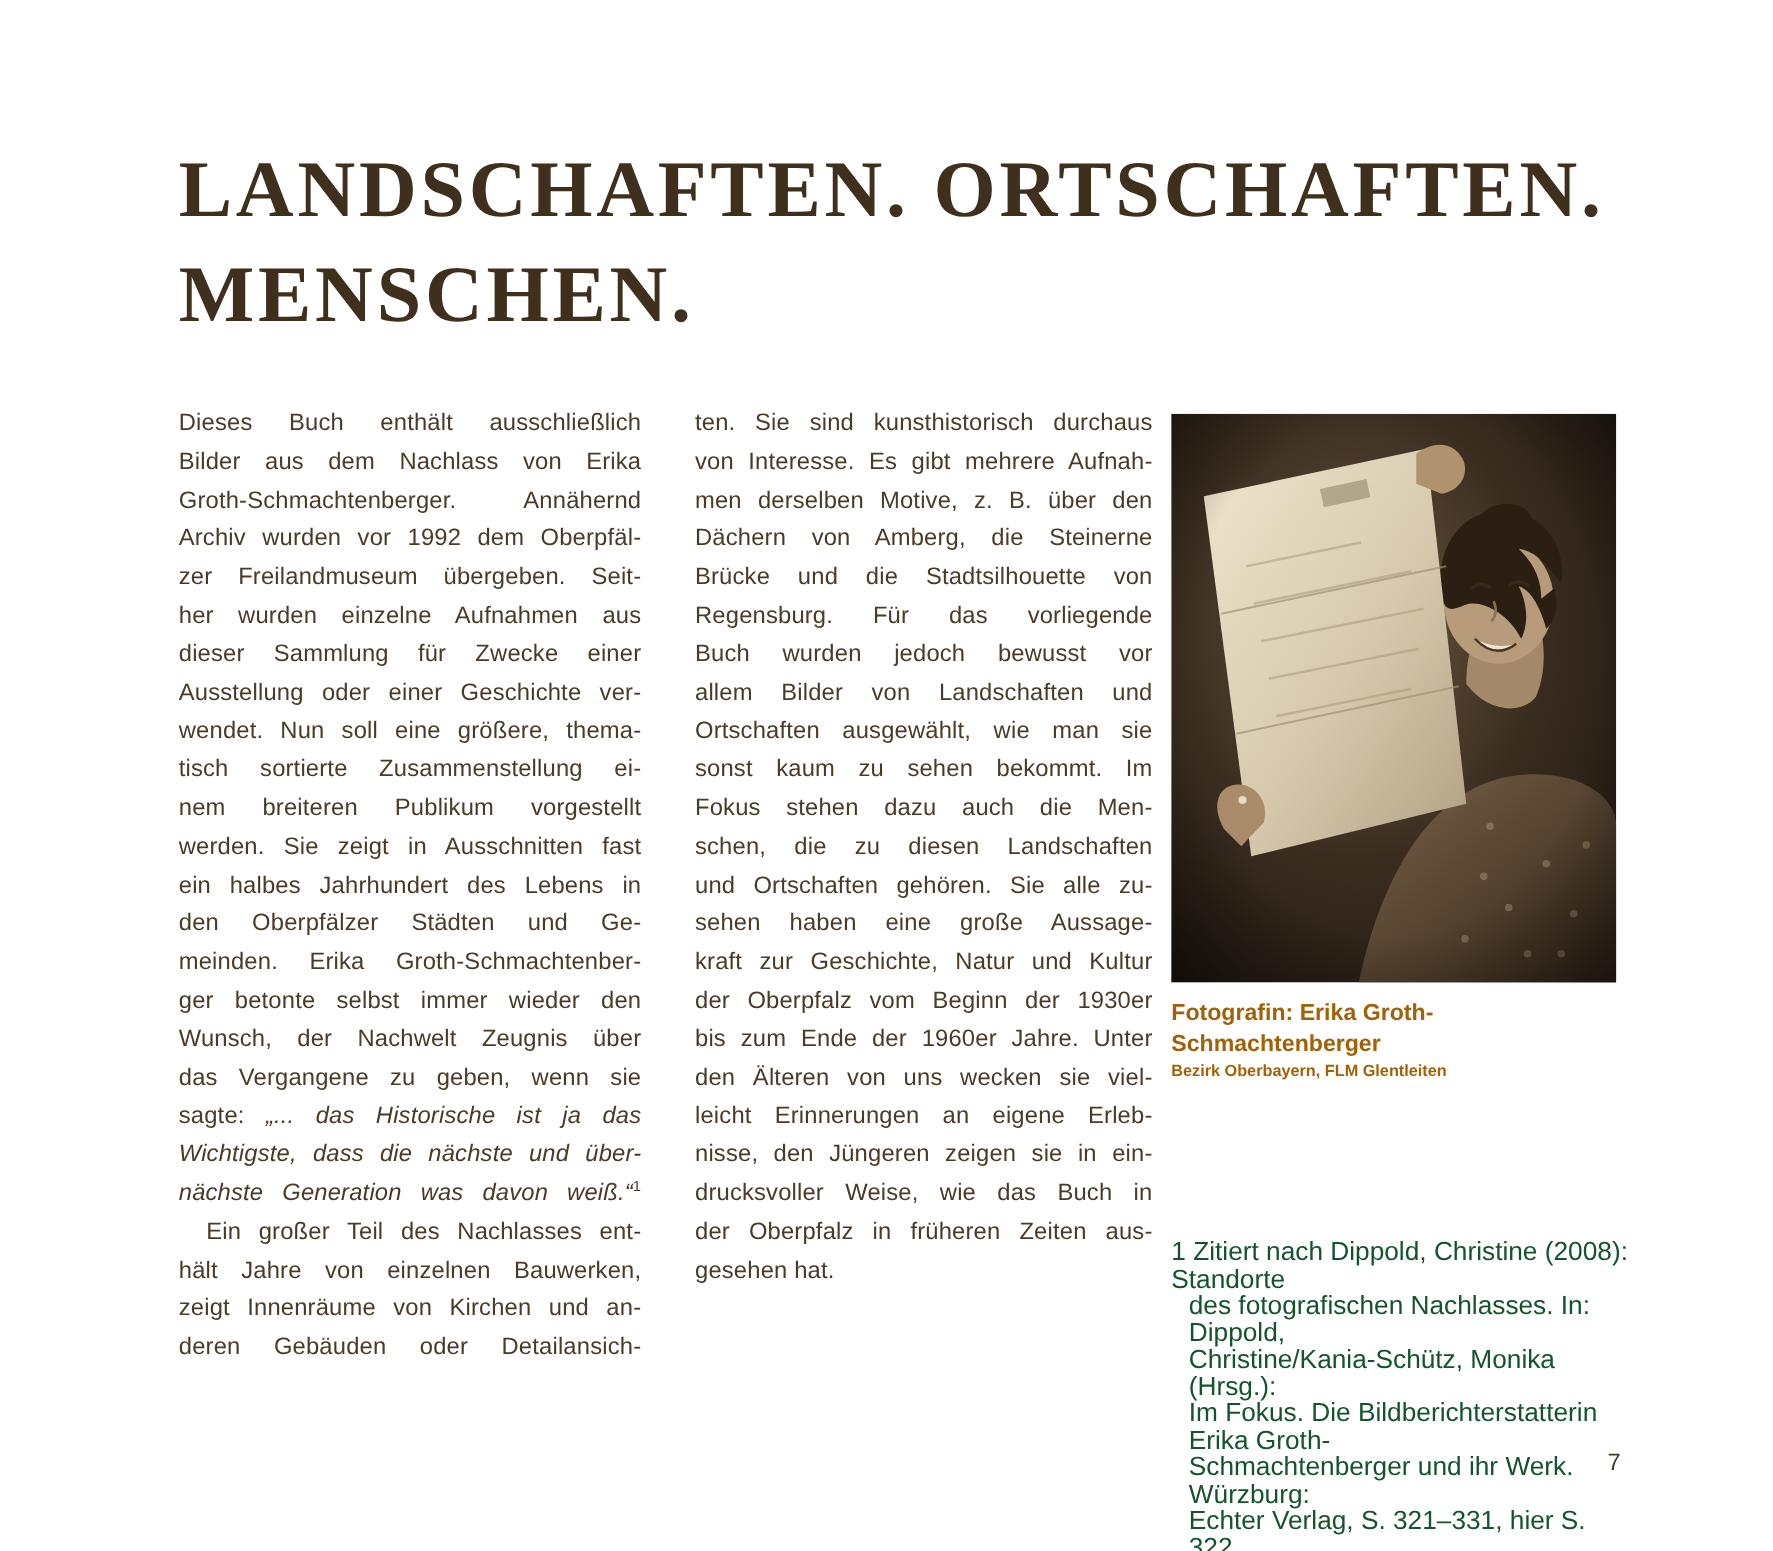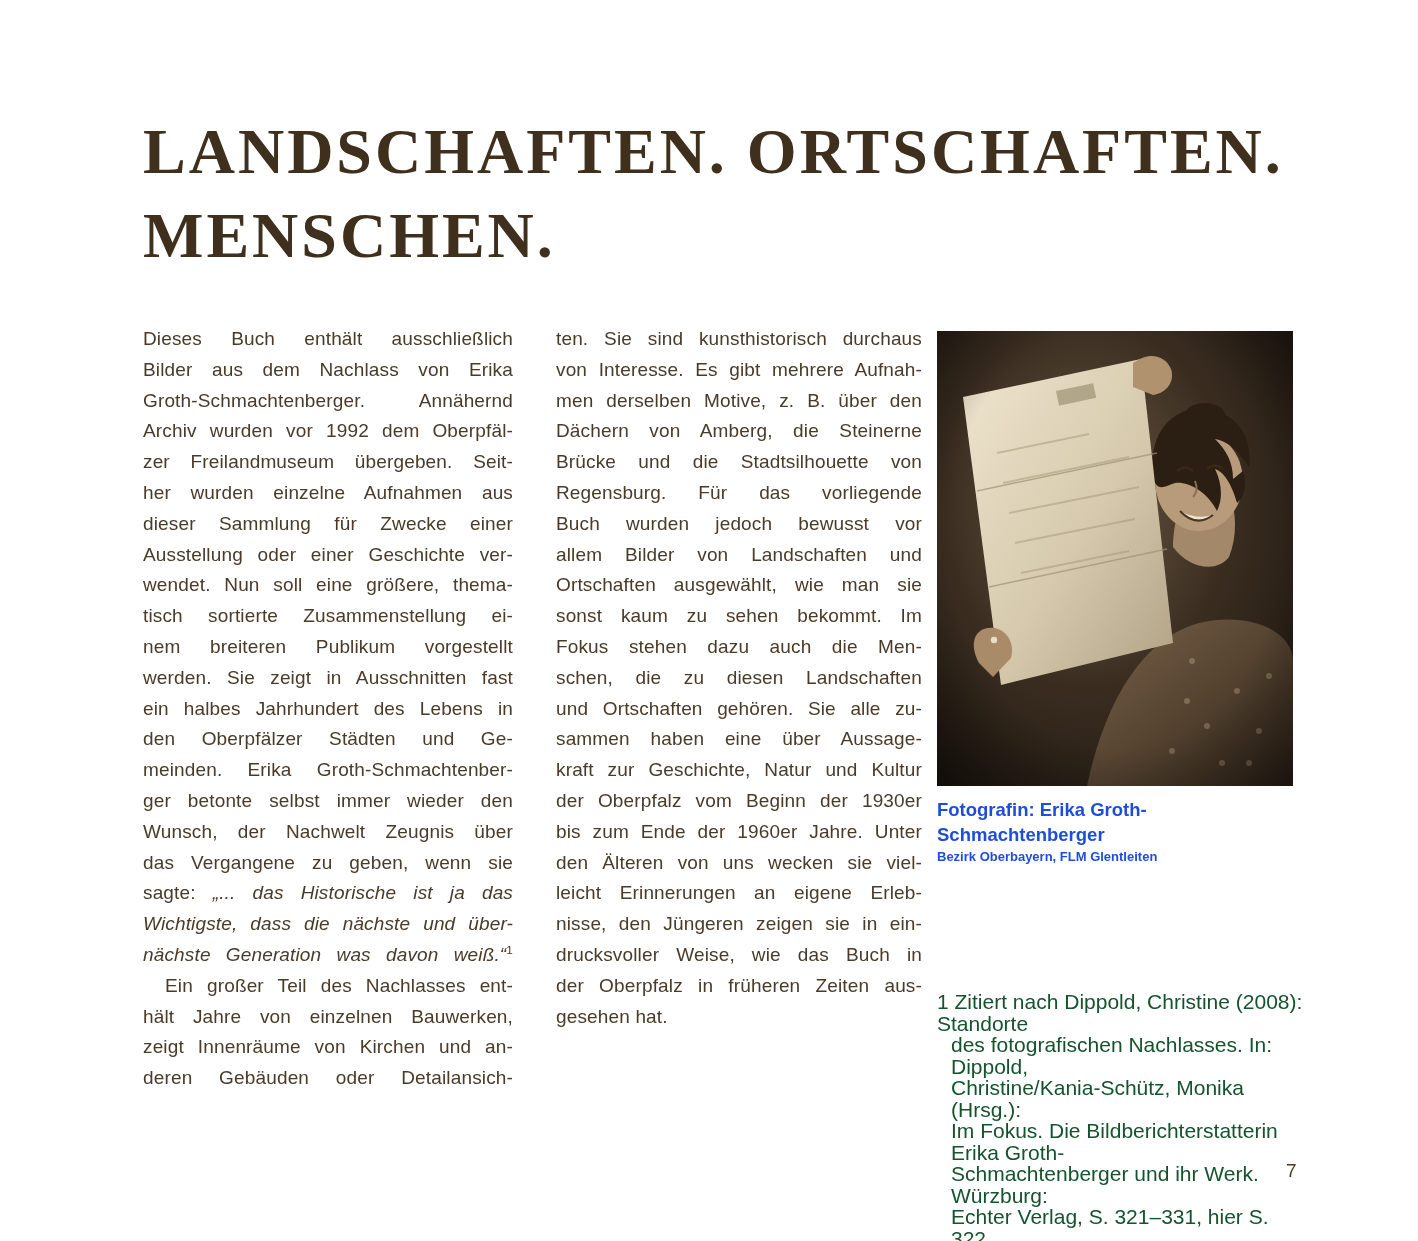--- a/index.html
+++ b/index.html
@@ -24,21 +24,21 @@
   }
   .col1 { left:143px; width:370px; }
   .col2 { left:540px; width:366px;margin-left:16px; }
   .tline { text-align:justify; text-align-last:justify; }
   .tline.end { text-align-last:left; }
   .tline.indent { text-indent:22px; }
   .it { font-style:italic; }
   sup { font-size:0.62em; vertical-align:super; line-height:0; }
   .photo-block { position:absolute; left:937px; top:331px; width:356px; }
   .photo { width:356px; height:455px; display:block; }
-  .caption { margin-top:11px; font-weight:700; font-size:18.5px; line-height:25px; color:#1d4ed8; }
+  .caption { margin-top:11px; font-weight:700; font-size:18.5px; line-height:25px; color:#a16207; }
   .caption-sub { font-size:13px; line-height:19px; }
   .footnote {
     position:absolute; left:937px; top:991px; width:372px;
     font-size:21px; line-height:21.5px; color:#14532d;
   }
   .footnote .fline { padding-left:14px; }
   .footnote .fline.first { padding-left:0; }
   .page-num { position:absolute; left:1286px; top:1160px; font-size:19px; color:#4a3a28; }
 </style>
 </head>
@@ -85,21 +85,21 @@
       <div class="tline"><span>Dächern von Amberg, die Steinerne</span></div>
       <div class="tline"><span>Brücke und die Stadtsilhouette von</span></div>
       <div class="tline"><span>Regensburg. Für das vorliegende</span></div>
       <div class="tline"><span>Buch wurden jedoch bewusst vor</span></div>
       <div class="tline"><span>allem Bilder von Landschaften und</span></div>
       <div class="tline"><span>Ortschaften ausgewählt, wie man sie</span></div>
       <div class="tline"><span>sonst kaum zu sehen bekommt. Im</span></div>
       <div class="tline"><span>Fokus stehen dazu auch die Men-</span></div>
       <div class="tline"><span>schen, die zu diesen Landschaften</span></div>
       <div class="tline"><span>und Ortschaften gehören. Sie alle zu-</span></div>
-      <div class="tline"><span>sammen haben eine über Aussage-</span></div>
+      <div class="tline"><span>sehen haben eine große Aussage-</span></div>
       <div class="tline"><span>kraft zur Geschichte, Natur und Kultur</span></div>
       <div class="tline"><span>der Oberpfalz vom Beginn der 1930er</span></div>
       <div class="tline"><span>bis zum Ende der 1960er Jahre. Unter</span></div>
       <div class="tline"><span>den Älteren von uns wecken sie viel-</span></div>
       <div class="tline"><span>leicht Erinnerungen an eigene Erleb-</span></div>
       <div class="tline"><span>nisse, den Jüngeren zeigen sie in ein-</span></div>
       <div class="tline"><span>drucksvoller Weise, wie das Buch in</span></div>
       <div class="tline"><span>der Oberpfalz in früheren Zeiten aus-</span></div>
       <div class="tline end"><span>gesehen hat.</span></div>
     </div>

